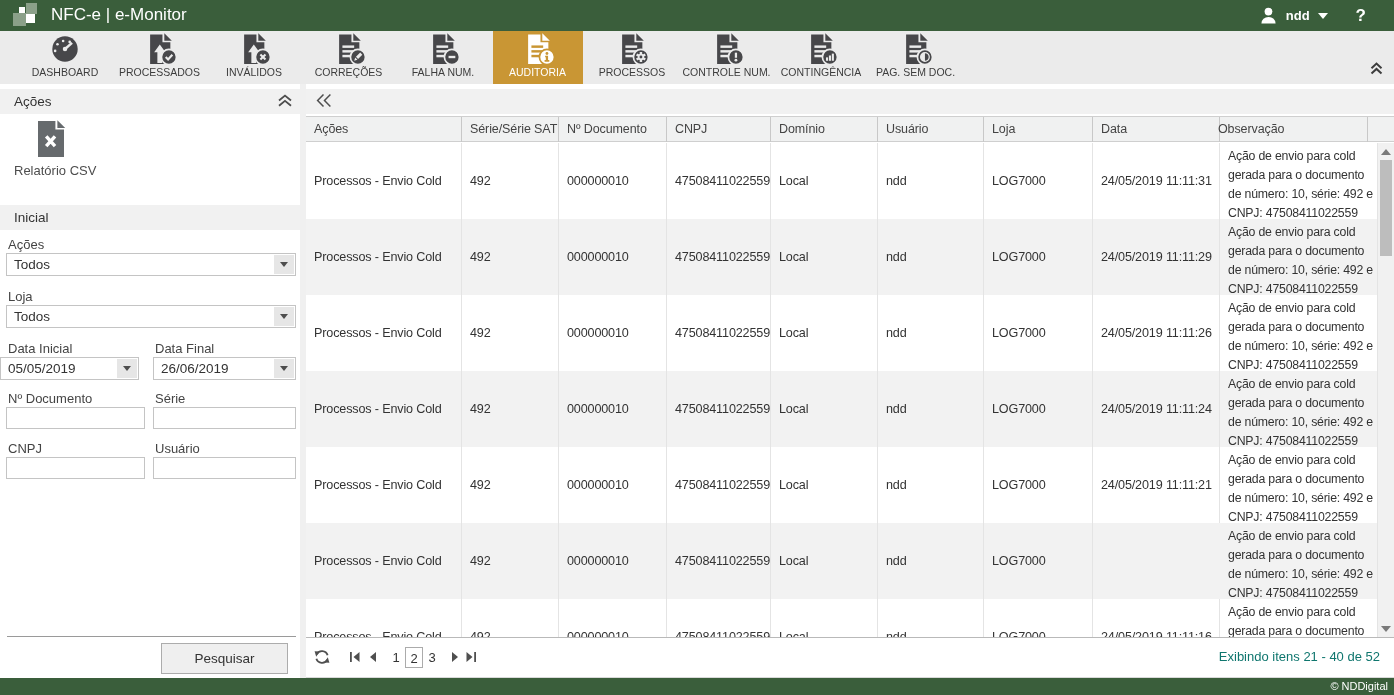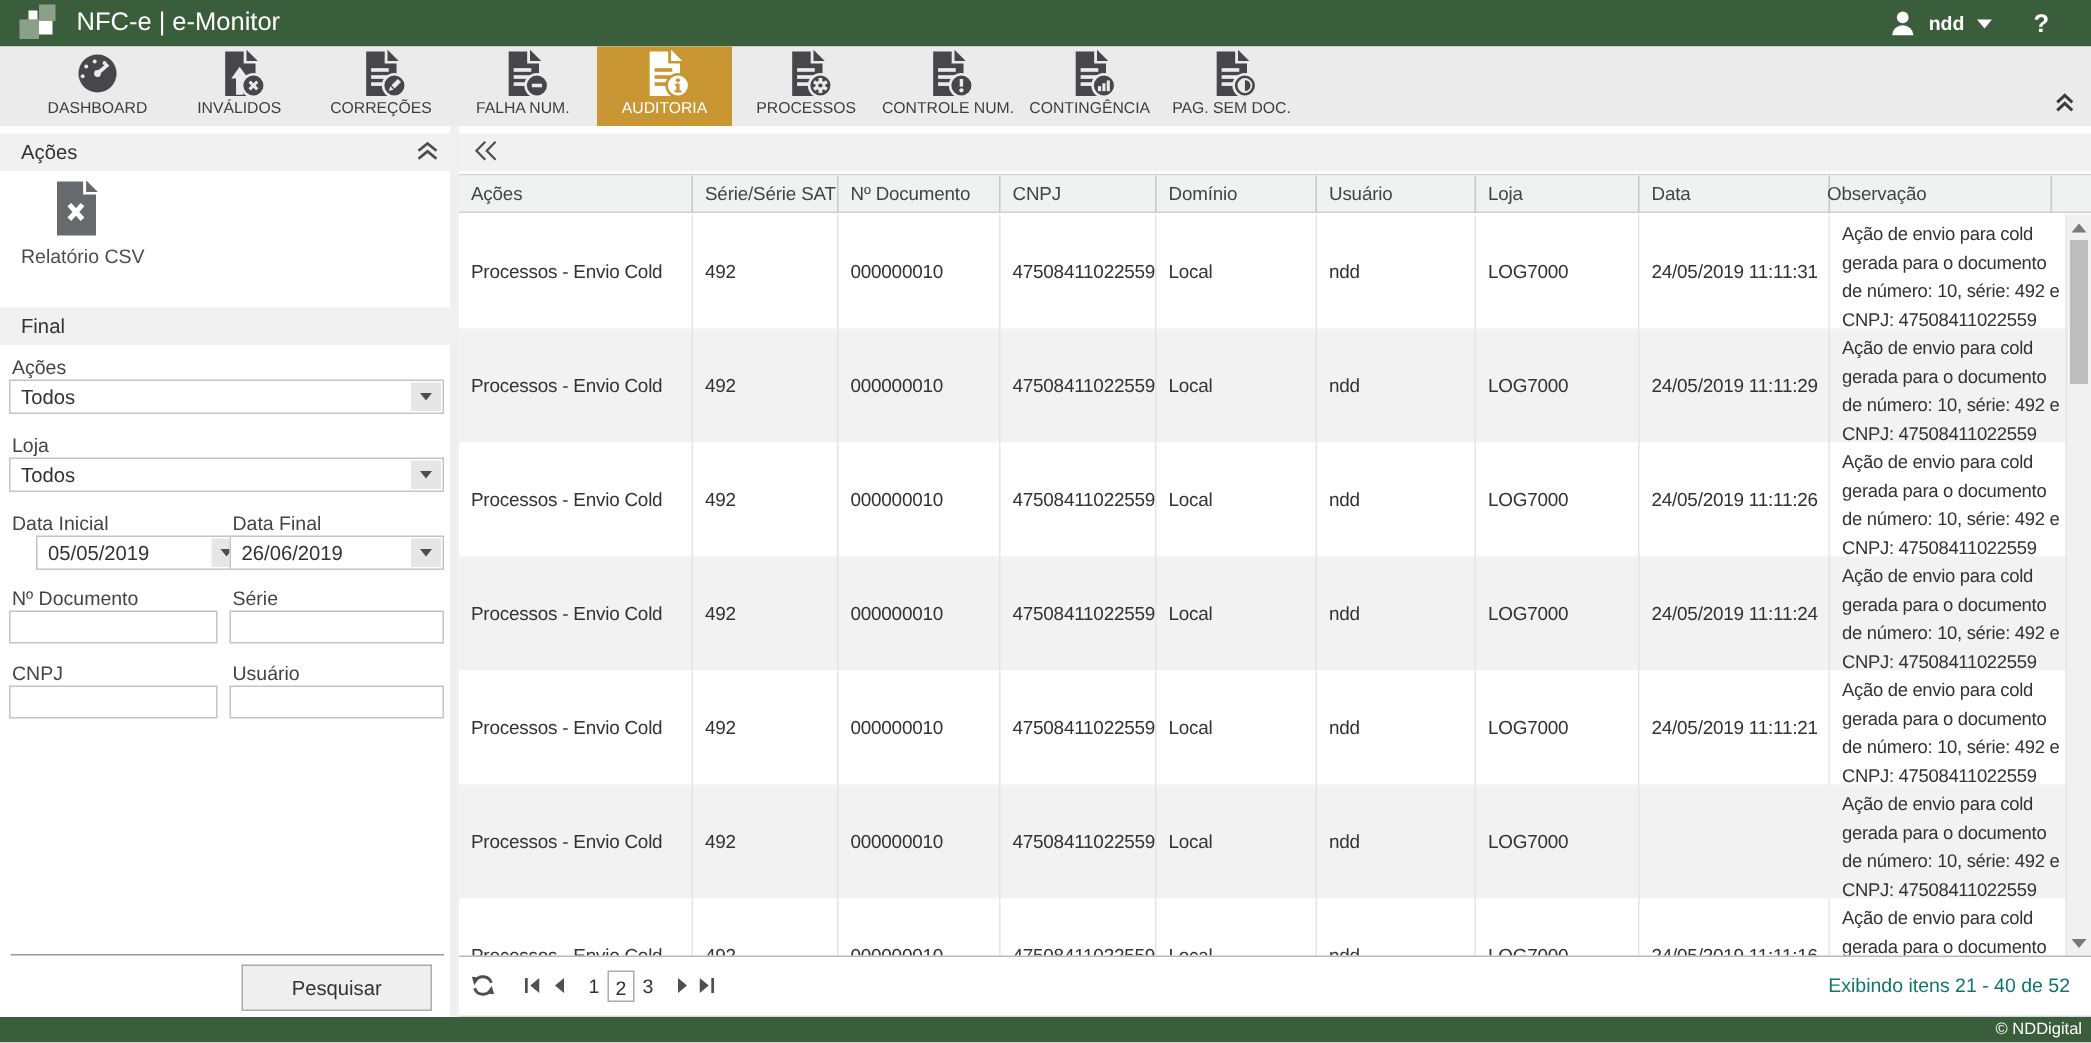--- a/index.html
+++ b/index.html
@@ -137,20 +137,34 @@
       <span class="lbl">DASHBOARD</span>
     </div>
 <div class="tb-btn">
       <span class="ic">
         <svg width="38" height="32" viewBox="0 0 40 34" class="">
           <path class="ink" d="M9.5,1.5 H22.6 L22.6,9.9 L31,9.9 V33 H9.5 Z"></path>
           <path class="ink" d="M24.6,0.2 L32.6,8.2 H24.6 Z"></path>
           <path class="detail" d="M17.2,32 V20.5 h-3.4 l6,-8.2 6,8.2 h-3.4 V32 Z"></path>
           <g transform="translate(29.5,25.5)">
             <circle class="ink ring" r="8" stroke-width="1.8"></circle>
+            <path class="details" d="M-3.4,0 L-0.9,2.6 L3.6,-2.4" fill="none" stroke-width="2.3"></path>
+          </g>
+        </svg>
+      </span>
+      <span class="lbl">PROCESSADOS</span>
+    </div>
+<div class="tb-btn">
+      <span class="ic">
+        <svg width="38" height="32" viewBox="0 0 40 34" class="">
+          <path class="ink" d="M9.5,1.5 H22.6 L22.6,9.9 L31,9.9 V33 H9.5 Z"></path>
+          <path class="ink" d="M24.6,0.2 L32.6,8.2 H24.6 Z"></path>
+          <path class="detail" d="M17.2,32 V20.5 h-3.4 l6,-8.2 6,8.2 h-3.4 V32 Z"></path>
+          <g transform="translate(29.5,25.5)">
+            <circle class="ink ring" r="8" stroke-width="1.8"></circle>
             <path class="details" d="M-2.7,-2.7 L2.7,2.7 M2.7,-2.7 L-2.7,2.7" fill="none" stroke-width="2.2"></path>
           </g>
         </svg>
       </span>
       <span class="lbl">INVÁLIDOS</span>
     </div>
 <div class="tb-btn">
       <span class="ic">
         <svg width="38" height="32" viewBox="0 0 40 34" class="">
           <path class="ink" d="M9.5,1.5 H22.6 L22.6,9.9 L31,9.9 V33 H9.5 Z"></path>
@@ -296,38 +310,38 @@
   </div>
   <div class="csv-item">
     <span><svg width="30" height="38" viewBox="0 0 30 38" class="">
           <path fill="#666a6d" d="M2,1 H19.4 L19.4,9.6 L28,9.6 V37 H2 Z"></path>
           <path fill="#666a6d" d="M21.4,0.2 L29.2,8 H21.4 Z"></path>
           <path stroke="#fff" stroke-width="3.4" fill="none" d="M10.2,16.4 L19.0,26.2 M19.0,16.4 L10.2,26.2"></path>
         </svg></span>
     <span class="lbl">Relatório CSV</span>
   </div>
   <div class="panel-h filter">
-    <span>Final</span>
+    <span>Inicial</span>
   </div>
 <span class="fl-label" style="left:8px;top:153px">Ações</span>
 <div class="combo" style="left:6px;top:169px;width:290px">
       <span class="val">Todos</span>
       <span class="dd">
         <i></i>
       </span>
     </div>
 <span class="fl-label" style="left:8px;top:205px">Loja</span>
 <div class="combo" style="left:6px;top:221px;width:290px">
       <span class="val">Todos</span>
       <span class="dd">
         <i></i>
       </span>
     </div>
 <span class="fl-label" style="left:8px;top:257px">Data Inicial</span>
-<div class="combo" style="left:24px;top:273px;width:139px">
+<div class="combo" style="left:0;top:273px;width:139px">
       <span class="val">05/05/2019</span>
       <span class="dd">
         <i></i>
       </span>
     </div>
 <span class="fl-label" style="left:155px;top:257px">Data Final</span>
 <div class="combo" style="left:153px;top:273px;width:143px">
       <span class="val">26/06/2019</span>
       <span class="dd">
         <i></i>

